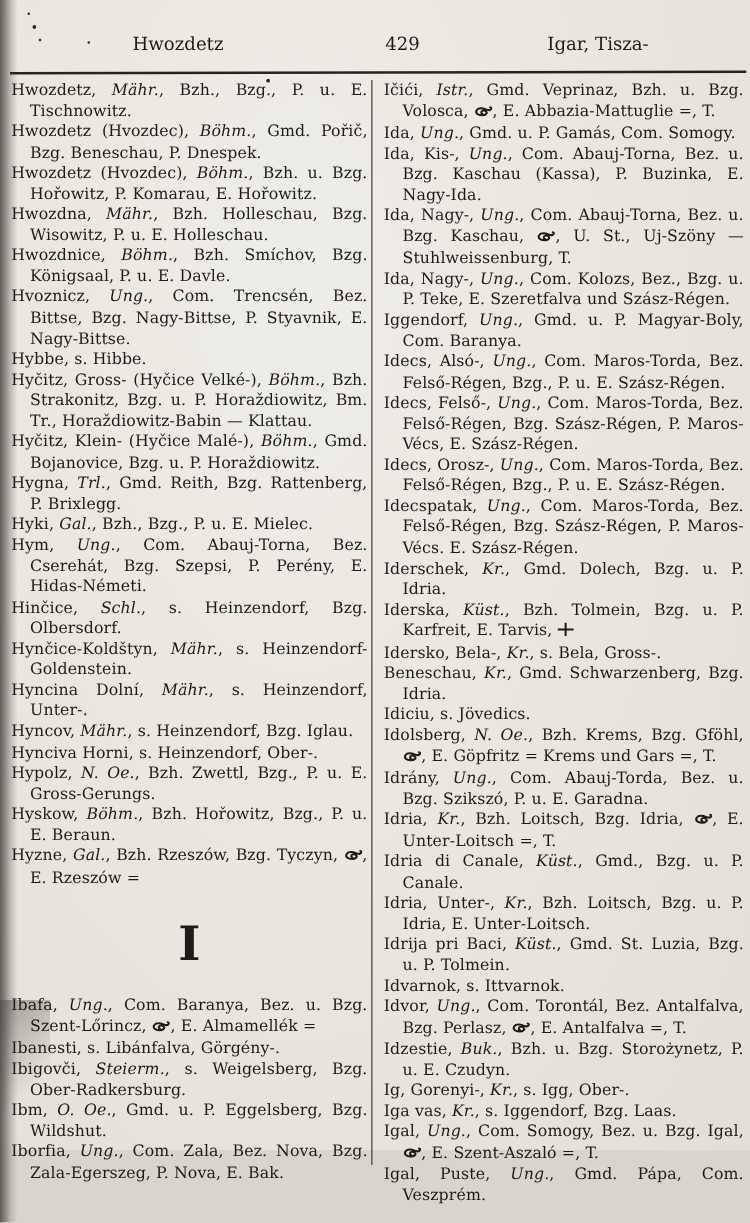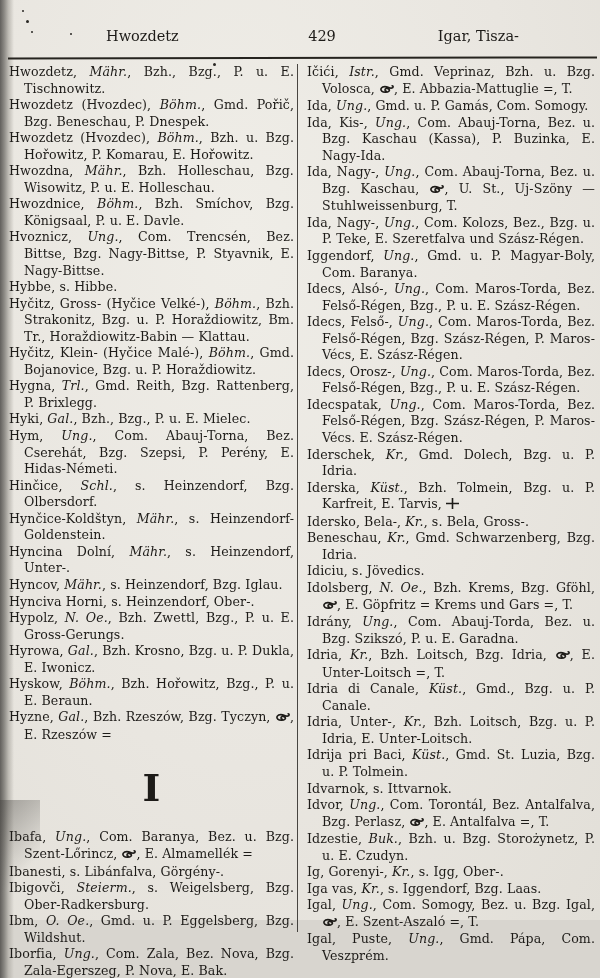--- a/index.html
+++ b/index.html
@@ -83,21 +83,20 @@
       <p class="entry"><span class="b">Hyčitz, Klein- (Hyčice Malé-),</span><span class="i"> Böhm.</span><span class="n">, Gmd. Bojanovice, Bzg. u. P. Horaždiowitz.</span></p>
       <p class="entry"><span class="b">Hygna,</span><span class="i"> Trl.</span><span class="n">, Gmd. Reith, Bzg. Rattenberg, P. Brixlegg.</span></p>
       <p class="entry"><span class="b">Hyki,</span><span class="i"> Gal.</span><span class="n">, Bzh., Bzg., P. u. E. Mielec.</span></p>
       <p class="entry"><span class="b">Hym,</span><span class="i"> Ung.</span><span class="n">, Com. Abauj-Torna, Bez. Cserehát, Bzg. Szepsi, P. Perény, E. Hidas-Németi.</span></p>
       <p class="entry"><span class="b">Hinčice,</span><span class="i"> Schl.</span><span class="n">, s. Heinzendorf, Bzg. Olbersdorf.</span></p>
       <p class="entry"><span class="b">Hynčice-Koldštyn,</span><span class="i"> Mähr.</span><span class="n">, s. Heinzendorf-Goldenstein.</span></p>
       <p class="entry"><span class="b">Hyncina Dolní,</span><span class="i"> Mähr.</span><span class="n">, s. Heinzendorf, Unter-.</span></p>
       <p class="entry"><span class="b">Hyncov,</span><span class="i"> Mähr.</span><span class="n">, s. Heinzendorf, Bzg. Iglau.</span></p>
       <p class="entry"><span class="b">Hynciva Horni,</span><span class="n"> s. Heinzendorf, Ober-.</span></p>
       <p class="entry"><span class="b">Hypolz,</span><span class="i"> N. Oe.</span><span class="n">, Bzh. Zwettl, Bzg., P. u. E. Gross-Gerungs.</span></p>
-      <p class="entry"><span class="b">Hyrowa,</span><span class="i"> Gal.</span><span class="n">, Bzh. Krosno, Bzg. u. P. Dukla, E. Iwonicz.</span></p>
       <p class="entry"><span class="b">Hyskow,</span><span class="i"> Böhm.</span><span class="n">, Bzh. Hořowitz, Bzg., P. u. E. Beraun.</span></p>
       <p class="entry"><span class="b">Hyzne,</span><span class="i"> Gal.</span><span class="n">, Bzh. Rzeszów, Bzg. Tyczyn, </span><span class="glyph"><svg width="15" height="10" viewBox="0 0 22 14">
             <path d="M4 10 C1.5 7.5 3.5 3.5 8.5 3.5 C14 3.5 15 6.5 19 5.5 C21 5 21.3 2.5 19.3 2.2 M4 10 C6.5 12.3 12.5 12.3 14.5 10.3 C16.5 8.3 13.5 5.3 10.5 6.3 C8.3 7 8.3 9.6 10.3 10.1" fill="none" stroke="currentColor" stroke-width="2.4" stroke-linecap="round"></path>
           </svg></span><span class="n">, E. Rzeszów =</span></p>
       <div class="section-letter">I</div>
       <p class="entry"><span class="b">Ibafa,</span><span class="i"> Ung.</span><span class="n">, Com. Baranya, Bez. u. Bzg. Szent-Lőrincz, </span><span class="glyph"><svg width="15" height="10" viewBox="0 0 22 14">
             <path d="M4 10 C1.5 7.5 3.5 3.5 8.5 3.5 C14 3.5 15 6.5 19 5.5 C21 5 21.3 2.5 19.3 2.2 M4 10 C6.5 12.3 12.5 12.3 14.5 10.3 C16.5 8.3 13.5 5.3 10.5 6.3 C8.3 7 8.3 9.6 10.3 10.1" fill="none" stroke="currentColor" stroke-width="2.4" stroke-linecap="round"></path>
           </svg></span><span class="n">, E. Almamellék =</span></p>
       <p class="entry"><span class="b">Ibanesti,</span><span class="n"> s. Libánfalva, Görgény-.</span></p>
       <p class="entry"><span class="b">Ibigovči,</span><span class="i"> Steierm.</span><span class="n">, s. Weigelsberg, Bzg. Ober-Radkersburg.</span></p>

